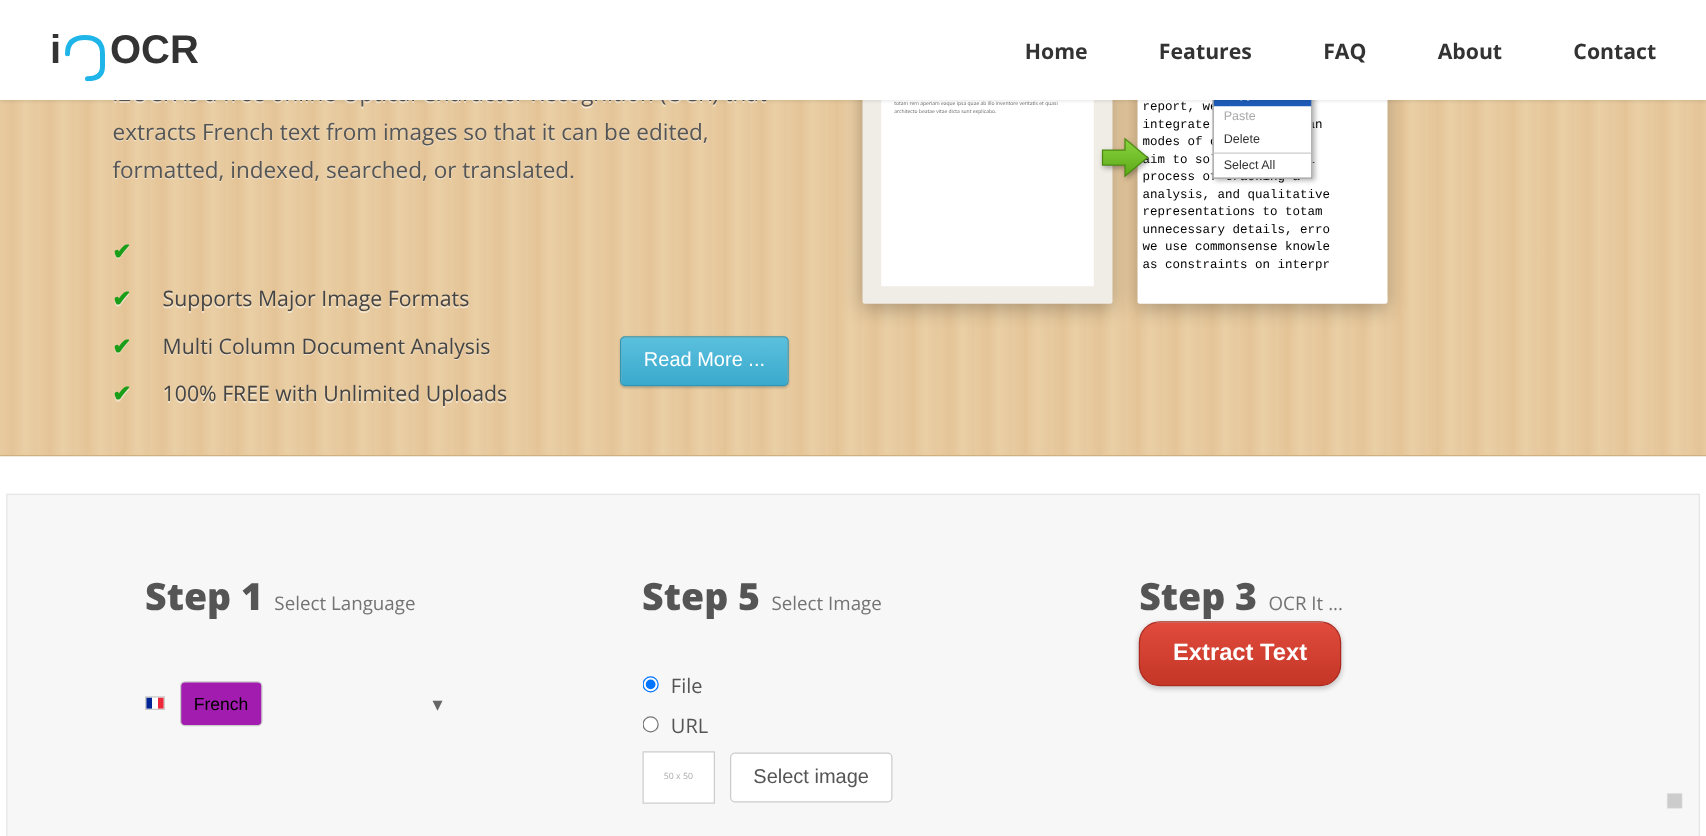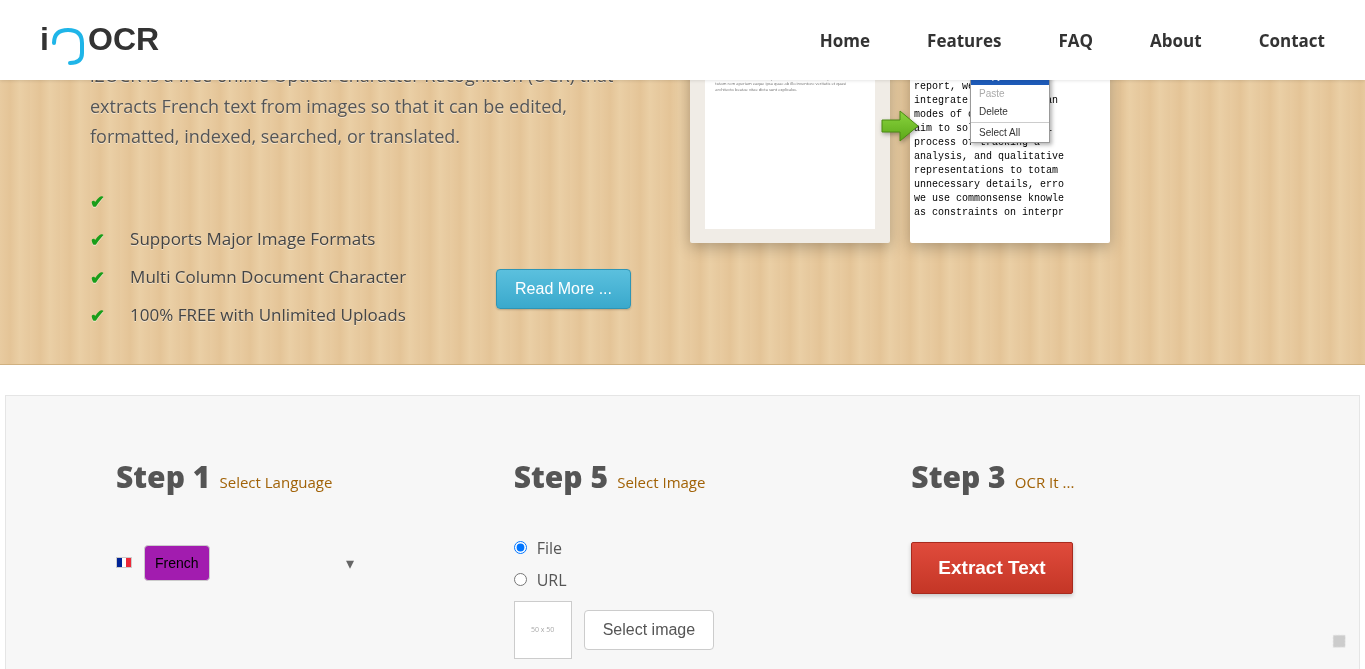--- a/index.html
+++ b/index.html
@@ -48,45 +48,44 @@
     .context-menu { position: absolute; top: 40px; left: 60px; width: 80px; background: #fff; border: 1px solid #999; box-shadow: 2px 2px 4px rgba(0,0,0,0.3); font-family: sans-serif; font-size: 10px; }
     .context-menu div { padding: 2px 8px; color: #333; }
     .context-menu .active { background: #1e5bb8; color: #fff; }
     .context-menu .disabled { color: #aaa; }
     .context-menu .sep { border-top: 1px solid #ccc; margin: 1px 0; padding: 0; }
     .img-right .highlight-top { background: #1e5bb8; color: #fff; padding: 0 2px; display: inline; }
     
     .steps-section { background: #f7f7f7; padding: 60px 110px; display: flex; gap: 60px; min-height: 330px; border: 1px solid #e5e5e5; margin: 30px 5px 5px 5px; }
     .step { flex: 1; }
     .step-title { font-size: 30px; font-weight: 800; color: #555; display: inline; text-align: right; }
-    .step-subtitle { font-size: 15px; color: #a16207; margin-left: 5px; }
+    .step-subtitle { font-size: 15px; color: #737373; margin-left: 5px; }
     
     .lang-row { display: flex; align-items: center; gap: 12px; margin-top: 48px; }
     .flag-icon { width: 16px; height: 11px; background: linear-gradient(to right, #002395 33%, #fff 33%, #fff 66%, #ed2939 66%); border: 1px solid #ccc; }
     .lang-select { flex: 1; max-width: 220px; height: 36px; padding: 0 10px; border: 1px solid #ccc; border-radius: 4px; background: #a21caf; font-size: 14px; cursor: pointer; appearance: none; position: relative; }
     .select-wrap { position: relative; flex: 1; max-width: 220px; }
     .select-wrap::after { content: "▾"; position: absolute; right: 10px; top: 50%; transform: translateY(-50%); color: #666; pointer-events: none; }
     
     .radio-group { margin-top: 40px; }
     .radio-row { display: flex; align-items: center; gap: 10px; margin-bottom: 10px; font-size: 16px; color: #555; }
     .radio-row input { cursor: pointer; }
     .file-row { display: flex; align-items: center; gap: 12px; margin-top: 10px; }
-    .thumb { width: 58px; height: 58px; border: 1px solid #ccc; background: #fff; display: flex; align-items: center; justify-content: center; font-size: 7px; color: #aaa; }
+    .thumb { width: 58px; height: 42px; border: 1px solid #ccc; background: #fff; display: flex; align-items: center; justify-content: center; font-size: 7px; color: #aaa; }
     .select-image-btn { padding: 10px 18px; background: #fff; border: 1px solid #ccc; border-radius: 4px; font-size: 16px; color: #555; cursor: pointer; }
     
     .extract-btn { 
       background: linear-gradient(to bottom, #e04b3c, #c43626); 
       color: #fff; 
       border: 1px solid #a82a1e; 
-      border-radius: 2px; 
+      border-radius: 17px; 
       padding: 14px 26px; 
       font-size: 19px; 
       font-weight: 700; 
       cursor: pointer; 
-      margin-top: 45px;
       box-shadow: 0 2px 4px rgba(0,0,0,0.2);
     }
     
     .corner-icon { position: fixed; right: 15px; bottom: 15px; color: #ccc; font-size: 22px; transform: rotate(45deg); cursor: pointer; }
   </style>
 </head>
 <body>
 
 <div class="header">
   <div class="logo">
@@ -110,21 +109,21 @@
   <ul class="features-list">
     <li>
         <span class="check-icon">✔</span>
       </li>
     <li>
         <span class="check-icon">✔</span>
         <span>Supports Major Image Formats</span>
       </li>
     <li>
         <span class="check-icon">✔</span>
-        <span>Multi Column Document Character</span>
+        <span>Multi Column Document Analysis</span>
       </li>
     <li>
         <span class="check-icon">✔</span>
         <span>100% FREE with Unlimited Uploads</span>
       </li>
   </ul>
   <button class="read-more">Read More ...</button>
 
   <div class="hero-images">
     <div class="img-box img-left">

